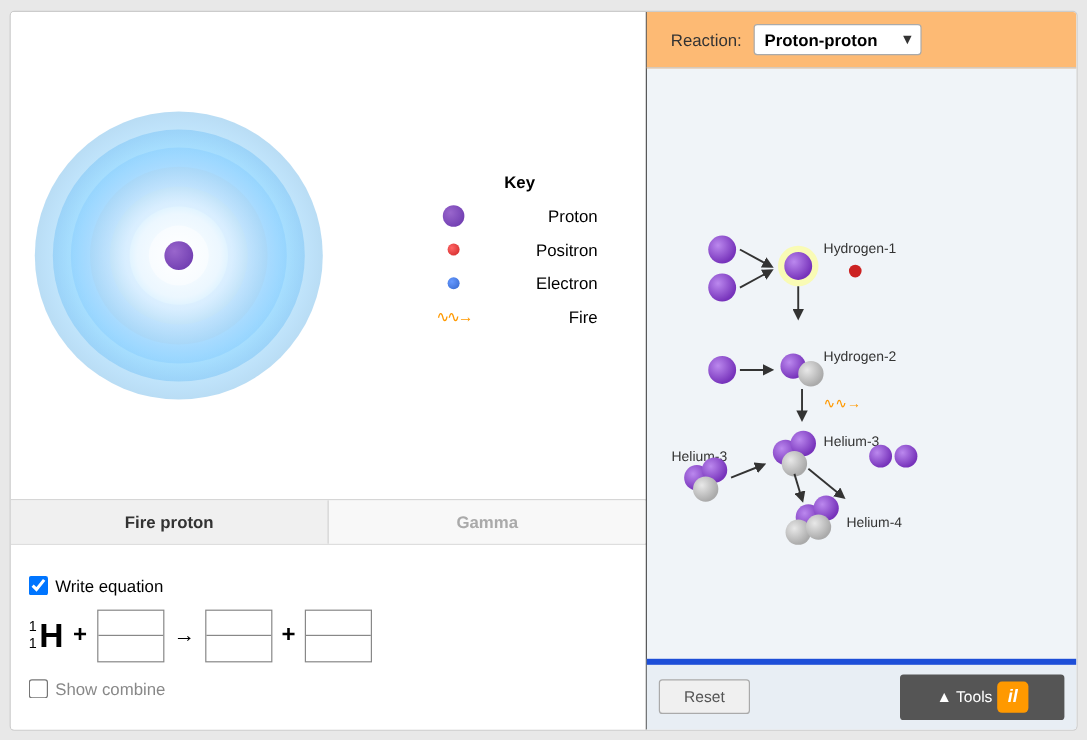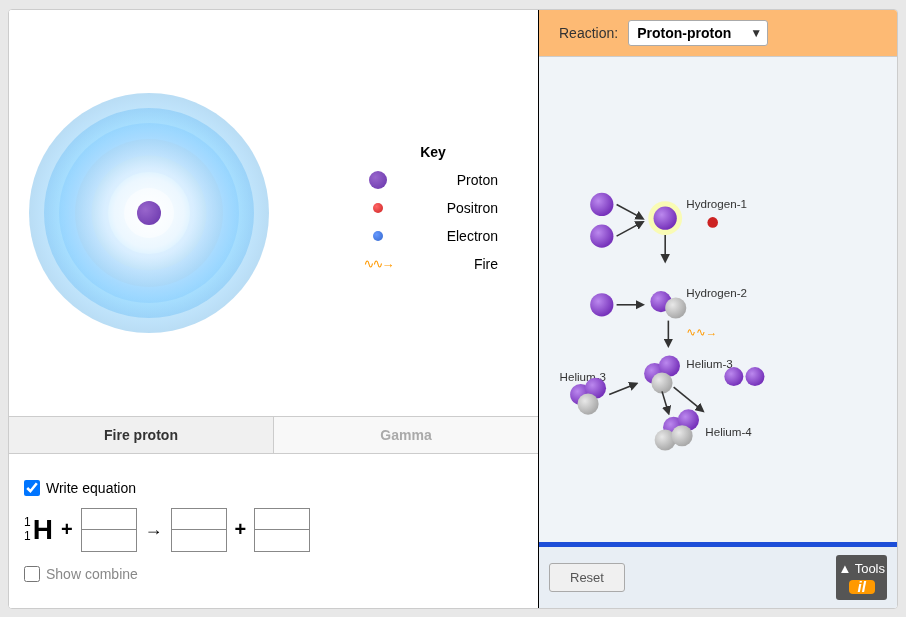--- a/index.html
+++ b/index.html
@@ -269,32 +269,31 @@
       border: 1px solid #aaa;
       border-radius: 3px;
       cursor: pointer;
       font-size: 13px;
       color: #555;
     }
     .tools-btn {
       display: flex;
       align-items: center;
       gap: 4px;
-      padding: 6px 2px;
+      padding: 6px 30px;
       background: #555;
       color: #fff;
       border: none;
       border-radius: 3px;
       cursor: pointer;
       font-size: 13px;
-      flex-direction: column;
     }
     .tools-icon-orange {
       width: 26px;
-      height: 14px;
+      height: 26px;
       background: #ff9900;
       border-radius: 4px;
       display: flex;
       align-items: center;
       justify-content: center;
       color: #fff;
       font-size: 14px;
       font-weight: bold;
     }
     

